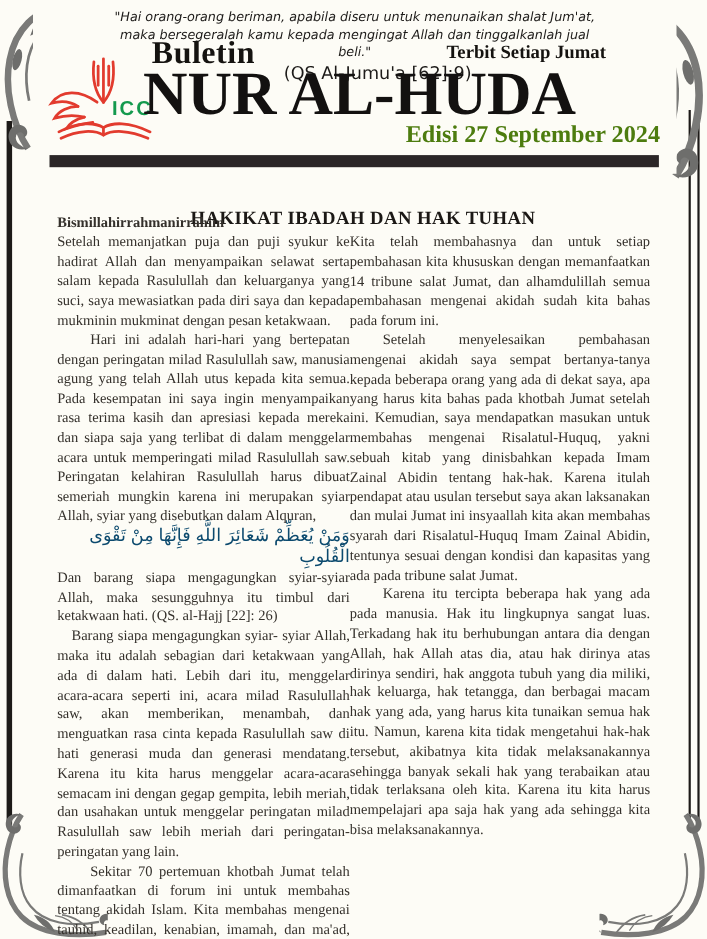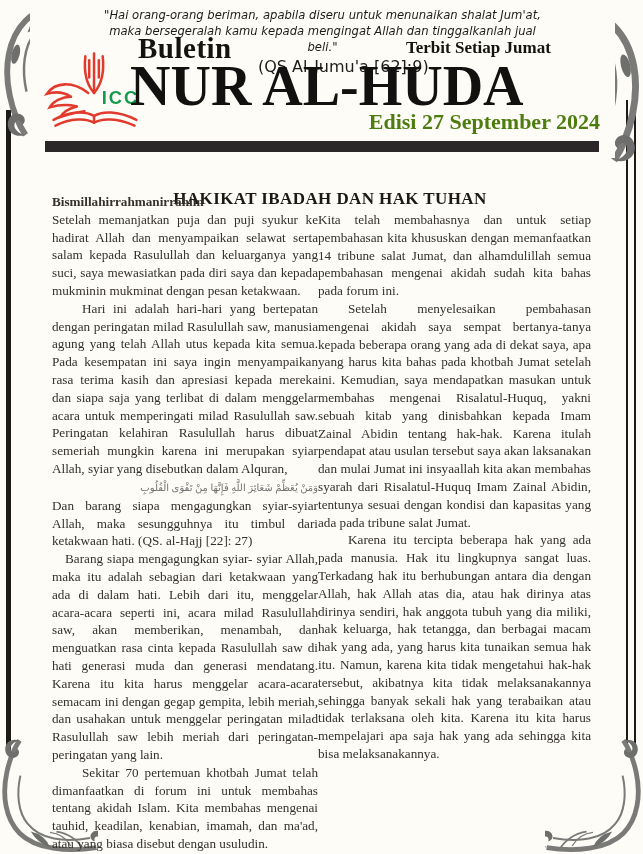--- a/index.html
+++ b/index.html
@@ -74,22 +74,22 @@
   }
   .col{font-size:13.2px;line-height:17.8px;text-align:justify;}
   .col-left{width:266px;}
   .col-right{width:273px;padding-top:18px;}
   .col p{margin:0;}
   .basmalah{font-weight:bold;}
   .ind-lg{text-indent:30px;}
   .ind-sm{text-indent:13px;}
   .arabic{
     direction:rtl;text-align:right;
-    font-family:Liberation Serif, serif;
-    font-size:10px;line-height:19px;color:#737373;
+    font-family:Liberation Sans, sans-serif;
+    font-size:16px;line-height:19px;color:#0c4a6e;
   }
 </style>
 </head>
 <body>
 
 <div class="page">
 
   <svg class="flourish fl-tl" viewBox="0 0 130 150">
     <g fill="none" stroke="#7a7a78">
       <path d="M128,8 C92,2 52,6 32,26 C14,44 10,74 16,102 C19,116 24,130 32,142" stroke-width="6"></path>
@@ -186,21 +186,21 @@
   </div>
 
   <div class="article-title">HAKIKAT IBADAH DAN HAK TUHAN</div>
 
   <div class="columns">
     <div class="col col-left">
       <p class="basmalah">Bismillahirrahmanirrahim</p>
       <p>Setelah memanjatkan puja dan puji syukur ke hadirat Allah dan menyampaikan selawat serta salam kepada Rasulullah dan keluarganya yang suci, saya mewasiatkan pada diri saya dan kepada mukminin mukminat dengan pesan ketakwaan.</p>
       <p class="ind-lg">Hari ini adalah hari-hari yang bertepatan dengan peringatan milad Rasulullah saw, manusia agung yang telah Allah utus kepada kita semua. Pada kesempatan ini saya ingin menyampaikan rasa terima kasih dan apresiasi kepada mereka dan siapa saja yang terlibat di dalam menggelar acara untuk memperingati milad Rasulullah saw. Peringatan kelahiran Rasulullah harus dibuat semeriah mungkin karena ini merupakan syiar Allah, syiar yang disebutkan dalam Alquran,</p>
       <p class="arabic" lang="ar" dir="rtl">وَمَنْ يُعَظِّمْ شَعَائِرَ اللَّهِ فَإِنَّهَا مِنْ تَقْوَى الْقُلُوبِ</p>
-      <p>Dan barang siapa mengagungkan syiar-syiar Allah, maka sesungguhnya itu timbul dari ketakwaan hati. (QS. al-Hajj [22]: 27)</p>
+      <p>Dan barang siapa mengagungkan syiar-syiar Allah, maka sesungguhnya itu timbul dari ketakwaan hati. (QS. al-Hajj [22]: 26)</p>
       <p class="ind-sm">Barang siapa mengagungkan syiar- syiar Allah, maka itu adalah sebagian dari ketakwaan yang ada di dalam hati. Lebih dari itu, menggelar acara-acara seperti ini, acara milad Rasulullah saw, akan memberikan, menambah, dan menguatkan rasa cinta kepada Rasulullah saw di hati generasi muda dan generasi mendatang. Karena itu kita harus menggelar acara-acara semacam ini dengan gegap gempita, lebih meriah, dan usahakan untuk menggelar peringatan milad Rasulullah saw lebih meriah dari peringatan-peringatan yang lain.</p>
       <p class="ind-lg">Sekitar 70 pertemuan khotbah Jumat telah dimanfaatkan di forum ini untuk membahas tentang akidah Islam. Kita membahas mengenai tauhid, keadilan, kenabian, imamah, dan ma'ad, atau yang biasa disebut dengan usuludin.</p>
     </div>
     <div class="col col-right">
       <p>Kita telah membahasnya dan untuk setiap pembahasan kita khususkan dengan memanfaatkan 14 tribune salat Jumat, dan alhamdulillah semua pembahasan mengenai akidah sudah kita bahas pada forum ini.</p>
       <p class="ind-lg">Setelah menyelesaikan pembahasan mengenai akidah saya sempat bertanya-tanya kepada beberapa orang yang ada di dekat saya, apa yang harus kita bahas pada khotbah Jumat setelah ini. Kemudian, saya mendapatkan masukan untuk membahas mengenai Risalatul-Huquq, yakni sebuah kitab yang dinisbahkan kepada Imam Zainal Abidin tentang hak-hak. Karena itulah pendapat atau usulan tersebut saya akan laksanakan dan mulai Jumat ini insyaallah kita akan membahas syarah dari Risalatul-Huquq Imam Zainal Abidin, tentunya sesuai dengan kondisi dan kapasitas yang ada pada tribune salat Jumat.</p>
       <p class="ind-lg">Karena itu tercipta beberapa hak yang ada pada manusia. Hak itu lingkupnya sangat luas. Terkadang hak itu berhubungan antara dia dengan Allah, hak Allah atas dia, atau hak dirinya atas dirinya sendiri, hak anggota tubuh yang dia miliki, hak keluarga, hak tetangga, dan berbagai macam hak yang ada, yang harus kita tunaikan semua hak itu. Namun, karena kita tidak mengetahui hak-hak tersebut, akibatnya kita tidak melaksanakannya sehingga banyak sekali hak yang terabaikan atau tidak terlaksana oleh kita. Karena itu kita harus mempelajari apa saja hak yang ada sehingga kita bisa melaksanakannya.</p>
     </div>
   </div>
 

